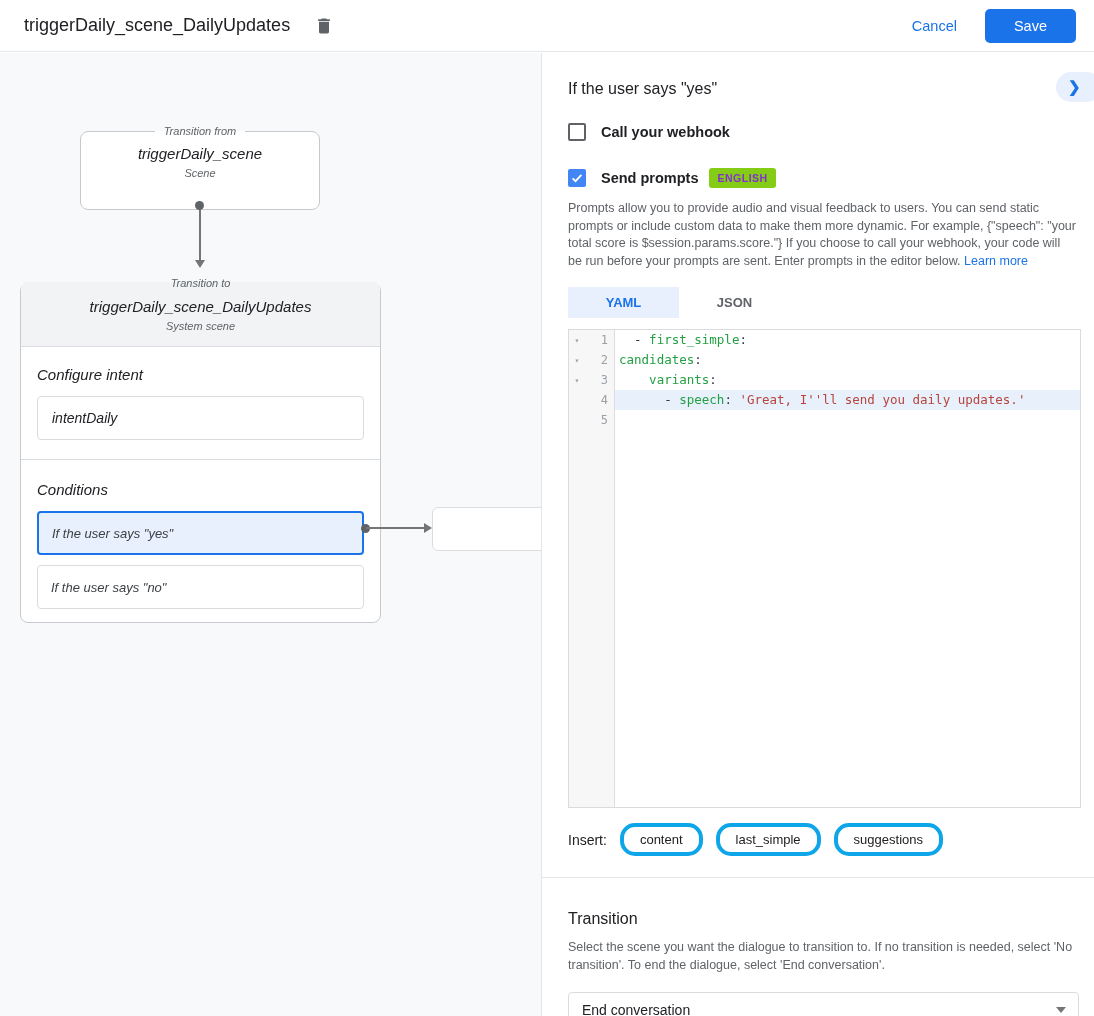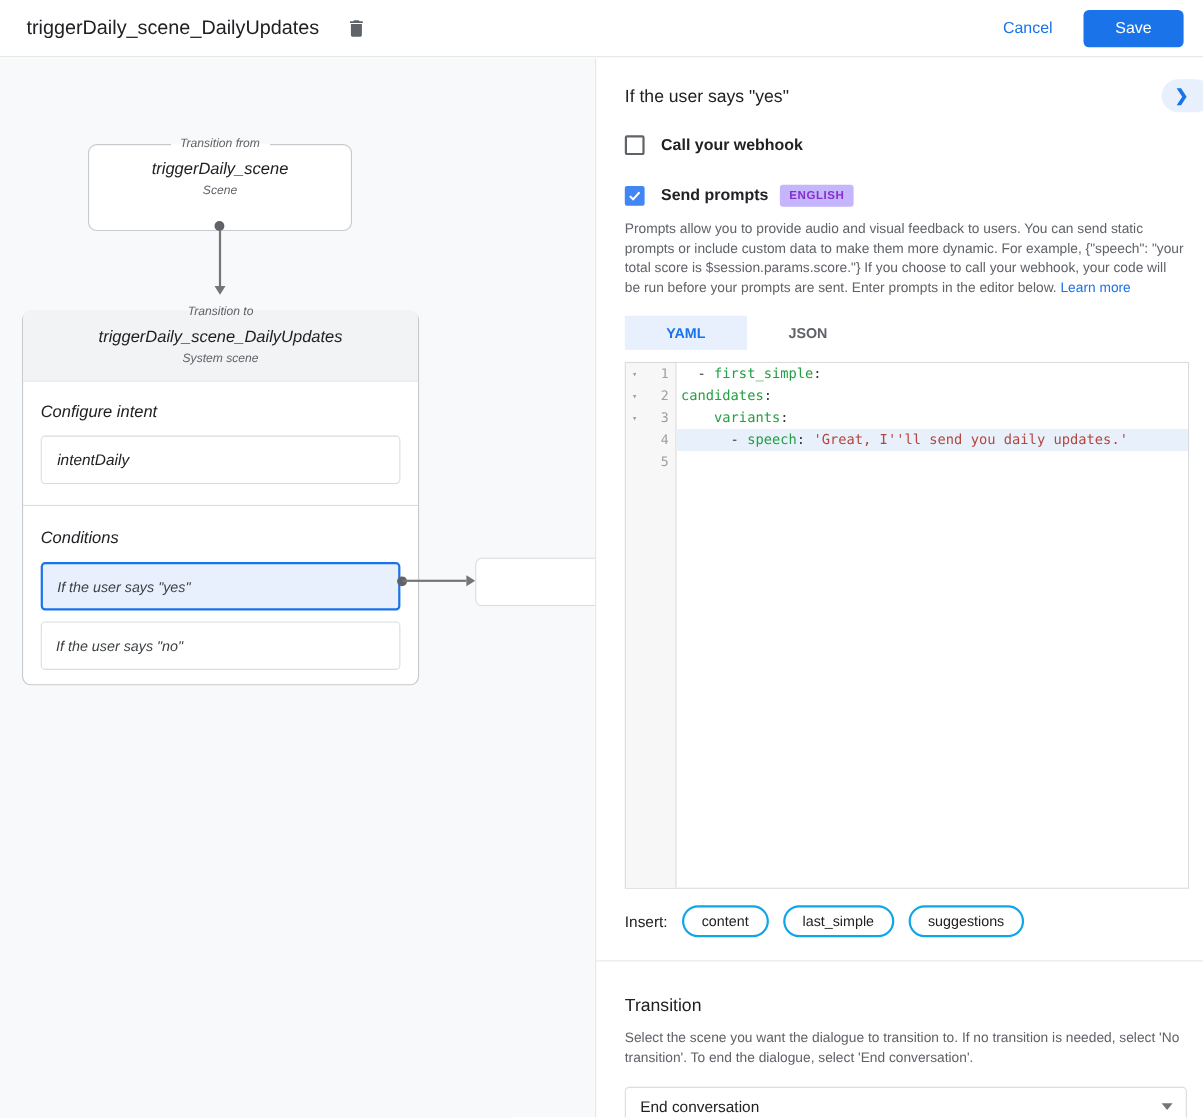--- a/index.html
+++ b/index.html
@@ -62,21 +62,21 @@
   }
   .panel-title-row { position: relative; margin-top: 27px; }
   .panel-title { font-size: 16px; color: #202124; font-weight: 400; }
   .expand-btn { position: absolute; right: -24px; top: -8px; width: 46px; height: 30px; background: #e8f0fe; border: none; border-radius: 15px; cursor: pointer; display: flex; align-items: center; padding-left: 12px; color: #1a73e8; font-size: 15px; font-weight: bold; }
 
   .check-row { display: flex; align-items: center; margin-top: 25px; }
   .checkbox { width: 18px; height: 18px; border-radius: 2px; flex: 0 0 auto; }
   .checkbox.unchecked { border: 2px solid #5f6368; background: #fff; }
   .checkbox.checked { background: #4285f4; display: flex; align-items: center; justify-content: center; }
   .check-label { margin-left: 15px; font-size: 14.5px; font-weight: bold; color: #202124; }
-  .lang-badge { margin-left: 11px; background: #c4b5fd; color: #8430ce; font-size: 10.5px; font-weight: bold; letter-spacing: .5px; padding: 4px 8px; border-radius: 3px; }
+  .lang-badge { margin-left: 11px; background: #84cc16; color: #8430ce; font-size: 10.5px; font-weight: bold; letter-spacing: .5px; padding: 4px 8px; border-radius: 3px; }
 
   .prompts-desc { margin-top: 12px; font-size: 12.5px; line-height: 17.5px; color: #5f6368; width: 509px; }
   .learn-more { color: #1a73e8; text-decoration: none; cursor: pointer; }
 
   .tabs { display: flex; margin-top: 17px; }
   .tab { width: 111px; height: 31px; display: flex; align-items: center; justify-content: center; font-size: 13px; font-weight: bold; cursor: pointer; }
   .tab.active { background: #e8f0fe; color: #1a73e8; }
   .tab.inactive { background: transparent; color: #5f6368; }
 
   .editor { margin-top: 11px; width: 513px; height: 479px; border: 1px solid #d9dbde; background: #fff; display: flex; font-family: "DejaVu Sans Mono", monospace; font-size: 12.5px; overflow: hidden; }
@@ -86,21 +86,21 @@
   .lnum { flex: 1; text-align: right; padding-right: 6px; color: #9aa0a6; font-size: 12px; }
   .code { flex: 1; overflow: hidden; }
   .code-line { height: 20px; line-height: 20px; white-space: pre; padding-left: 4px; }
   .code-line.active-line { background: #e7f0fb; }
   .tok-key { color: #23a043; }
   .tok-str { color: #b6453c; }
   .tok-plain { color: #33363a; }
 
   .insert-row { margin-top: 15px; display: flex; align-items: center; }
   .insert-label { font-size: 14px; color: #202124; }
-  .chip { margin-left: 13px; border: 2px solid #0ea5e9; border-radius: 15px; background: #fff; padding: 5px 16px; font-size: 13px; color: #202124; cursor: pointer; font-family: inherit; }
+  .chip { margin-left: 13px; border: 4px solid #0ea5e9; border-radius: 15px; background: #fff; padding: 5px 16px; font-size: 13px; color: #202124; cursor: pointer; font-family: inherit; }
 
   .panel-divider { border-top: 1px solid #e4e6e8; margin: 21px -16px 0 -26px; }
 
   .transition-title { margin-top: 32px; font-size: 16px; color: #202124; }
   .transition-desc { margin-top: 11px; font-size: 12.5px; line-height: 17.5px; color: #5f6368; width: 509px; }
   .select-box { margin-top: 18px; width: 511px; height: 36px; border: 1px solid #dadce0; border-radius: 4px; display: flex; align-items: center; padding: 0 12px 0 13px; cursor: pointer; background: #fff; }
   .select-value { font-size: 14px; color: #202124; flex: 1; }
   .select-caret { width: 0; height: 0; border-left: 5px solid transparent; border-right: 5px solid transparent; border-top: 6px solid #757575; }
 </style>
 </head>

